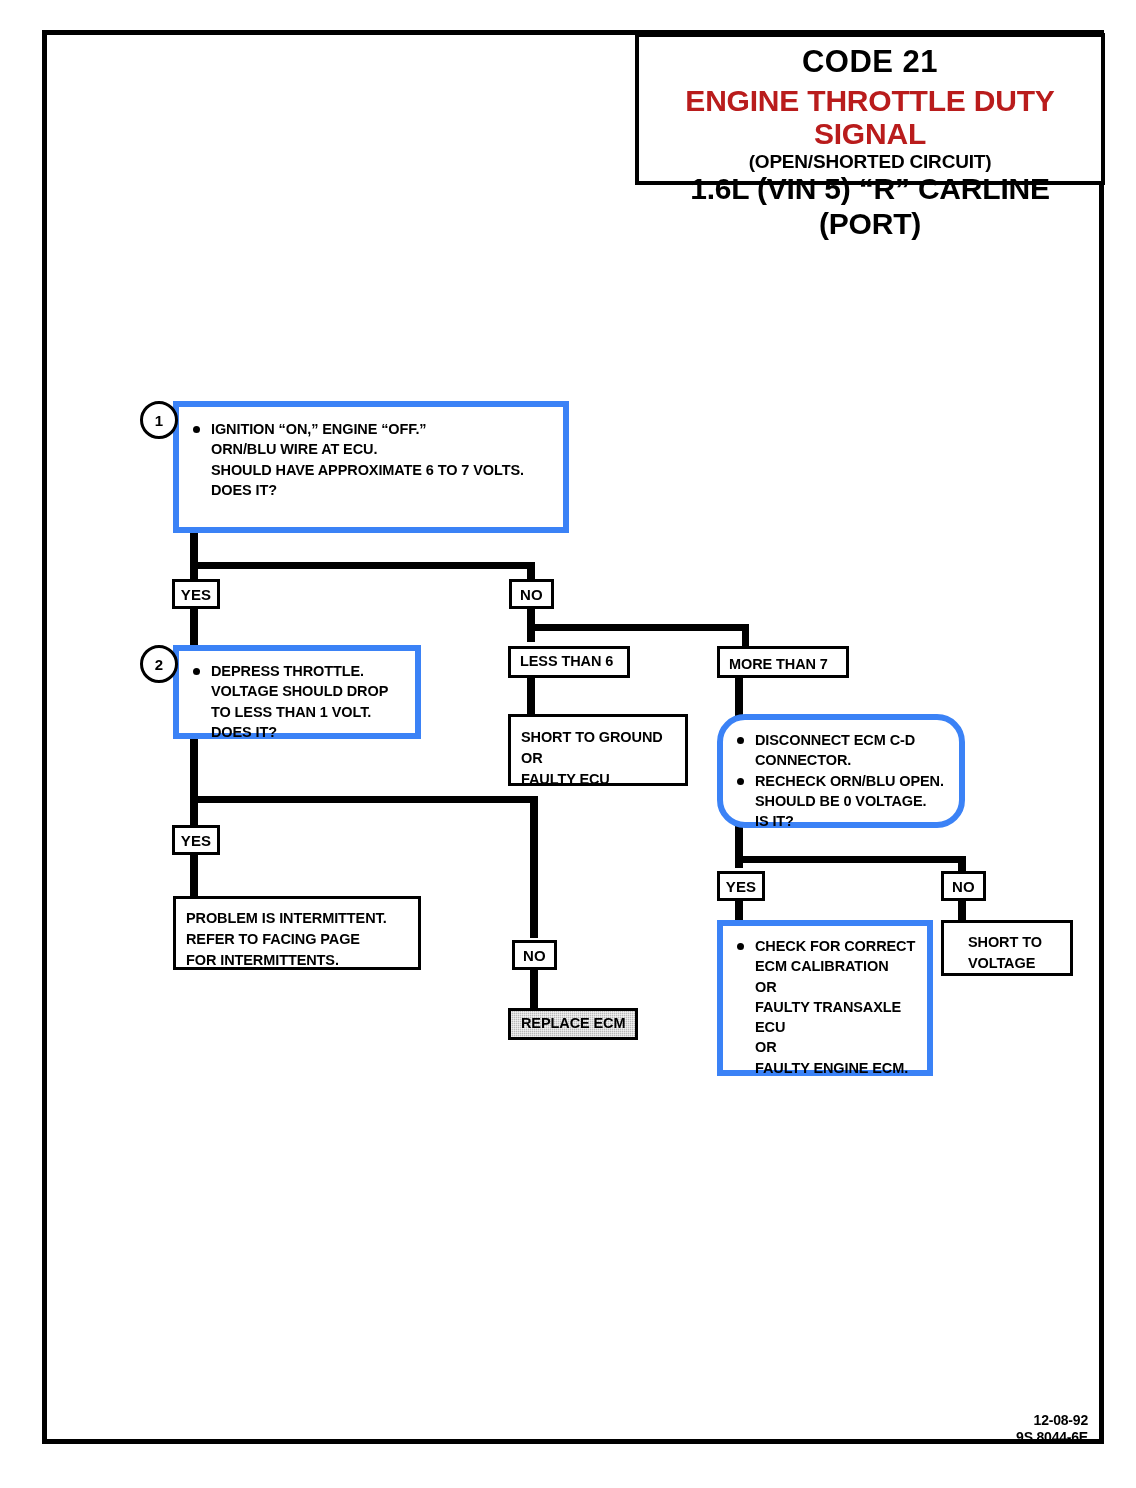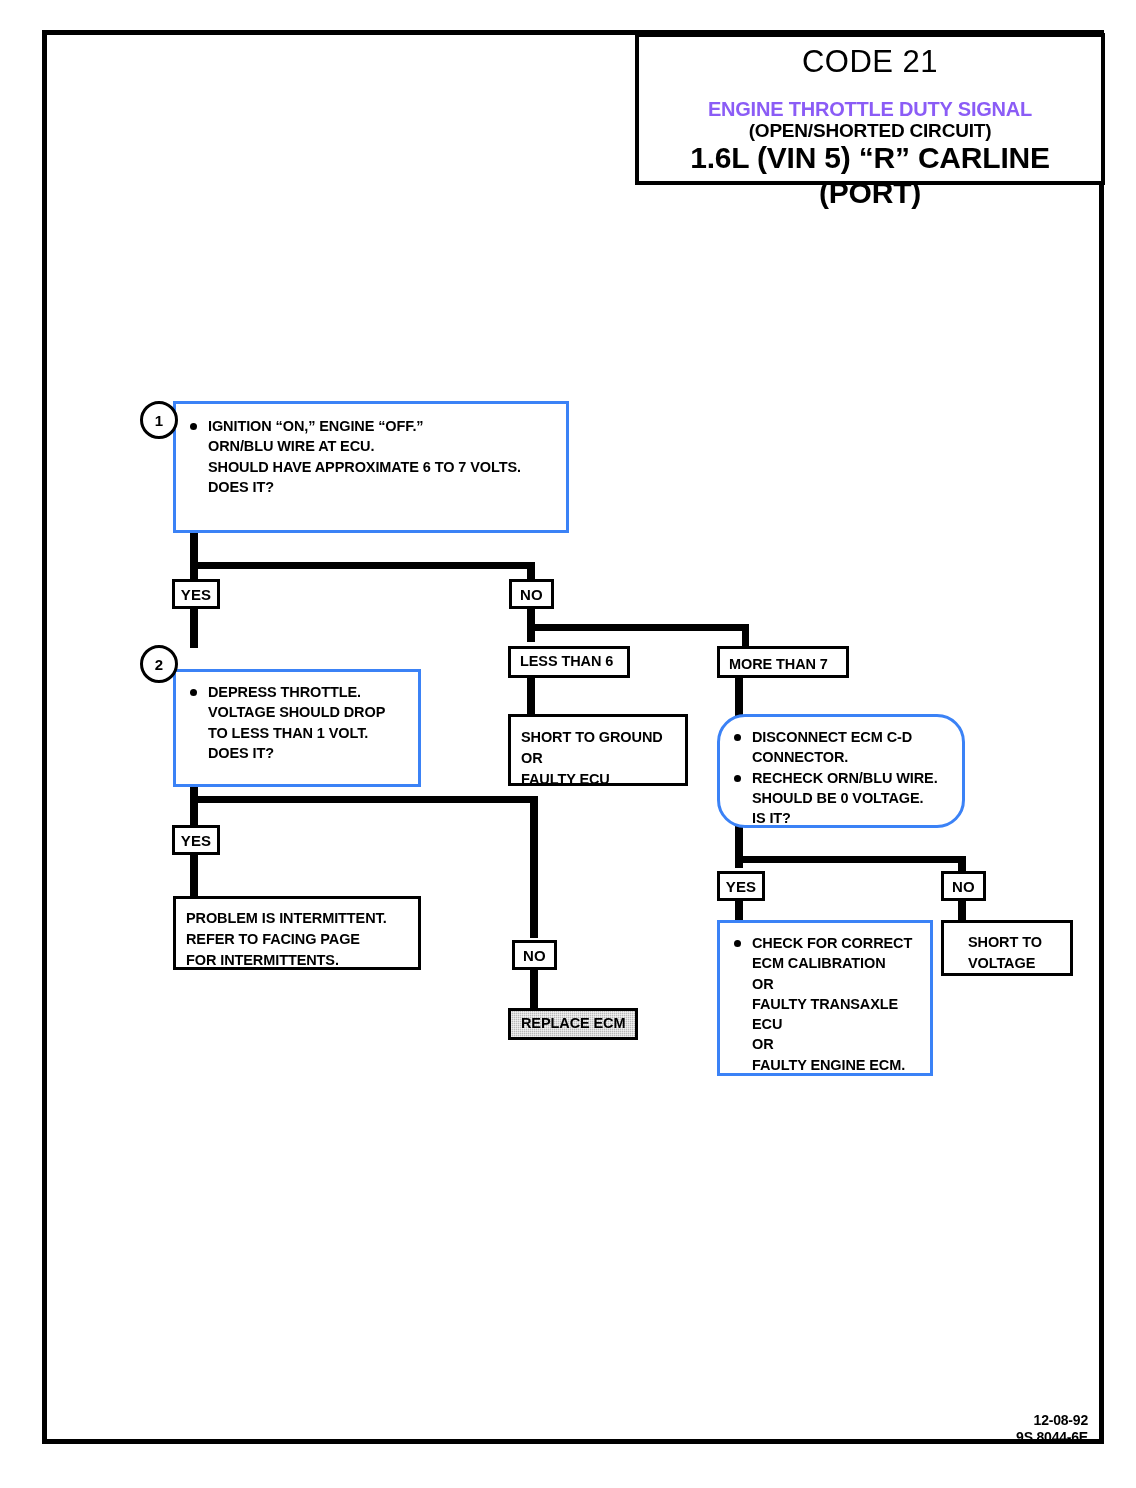--- a/index.html
+++ b/index.html
@@ -35,52 +35,52 @@
     width: 470px;
     height: 152px;
     border: 4px solid #000;
     box-sizing: border-box;
     background: #fff;
     text-align: center;
     padding-top: 6px;
   }
   .title-code {
     font-size: 31px;
-    font-weight: normal;
+    font-weight: bold;
     letter-spacing: 0.5px;
     line-height: 1.25;
     color: #000;
   }
   .title-main {
-    font-size: 20px;
+    font-size: 30px;
     font-weight: bold;
     letter-spacing: -0.2px;
     line-height: 1.12;
-    color: #8b5cf6;
-    margin-top: 16px;
+    color: #b91c1c;
+    margin-top: 2px;
   }
   .title-sub {
     font-size: 19px;
     font-weight: bold;
     letter-spacing: -0.2px;
     line-height: 1.12;
     color: #000;
   }
   .title-line3 {
     font-size: 30px;
     font-weight: bold;
     letter-spacing: -0.2px;
     line-height: 1.15;
     color: #000;
   }
   
   .node {
     position: absolute;
     box-sizing: border-box;
-    border: 3px solid #3b82f6;
+    border: 6px solid #3b82f6;
     background: #fff;
     color: #000;
     z-index: 5;
   }
   .node-body {
     font-size: 14.5px;
     font-weight: bold;
     line-height: 1.40;
     letter-spacing: -0.1px;
   }
@@ -229,21 +229,21 @@
       <li>ORN/BLU WIRE AT ECU.</li>
       <li>SHOULD HAVE APPROXIMATE 6 TO 7 VOLTS.</li>
       <li>DOES IT?</li>
     </ul>
   </div>
 
   <div class="label-box" style="left:172px; top:579px; width:48px; height:30px;">YES</div>
   <div class="label-box" style="left:509px; top:579px; width:45px; height:30px;">NO</div>
 
   <div class="step-circle" style="left:140px; top:645px;">2</div>
-  <div class="node" style="left:173px; top:669px; width:248px; height:118px; padding:10px 1px 8px 8px;">
+  <div class="node" style="left:173px; top:645px; width:248px; height:94px; padding:10px 1px 8px 8px;">
     <ul class="blist node-body">
       <li class="bulleted">DEPRESS THROTTLE.</li>
       <li>VOLTAGE SHOULD DROP</li>
       <li>TO LESS THAN 1 VOLT.</li>
       <li>DOES IT?</li>
     </ul>
   </div>
 
   <div class="term-box" style="left:508px; top:646px; width:122px; height:32px; display:flex; align-items:center; padding-left:9px;">
     <span>LESS THAN 6</span>
@@ -256,21 +256,21 @@
   <div class="term-box plain-lines" style="left:508px; top:714px; width:180px; height:72px; padding:10px 8px 8px 10px;">
     <div>SHORT TO GROUND</div>
     <div>OR</div>
     <div>FAULTY ECU</div>
   </div>
 
   <div class="node" style="left:717px; top:714px; width:248px; height:114px; padding:10px 8px 8px 8px;border-radius:28px;">
     <ul class="blist node-body">
       <li class="bulleted">DISCONNECT ECM C-D</li>
       <li>CONNECTOR.</li>
-      <li class="bulleted">RECHECK ORN/BLU WIRE.</li>
+      <li class="bulleted">RECHECK ORN/BLU OPEN.</li>
       <li>SHOULD BE 0 VOLTAGE.</li>
       <li>IS IT?</li>
     </ul>
   </div>
 
   <div class="label-box" style="left:172px; top:825px; width:48px; height:30px;">YES</div>
   <div class="label-box" style="left:512px; top:940px; width:45px; height:30px;">NO</div>
 
   <div class="term-box plain-lines" style="left:173px; top:896px; width:248px; height:74px; padding:9px 8px 8px 10px;">
     <div>PROBLEM IS INTERMITTENT.</div>

